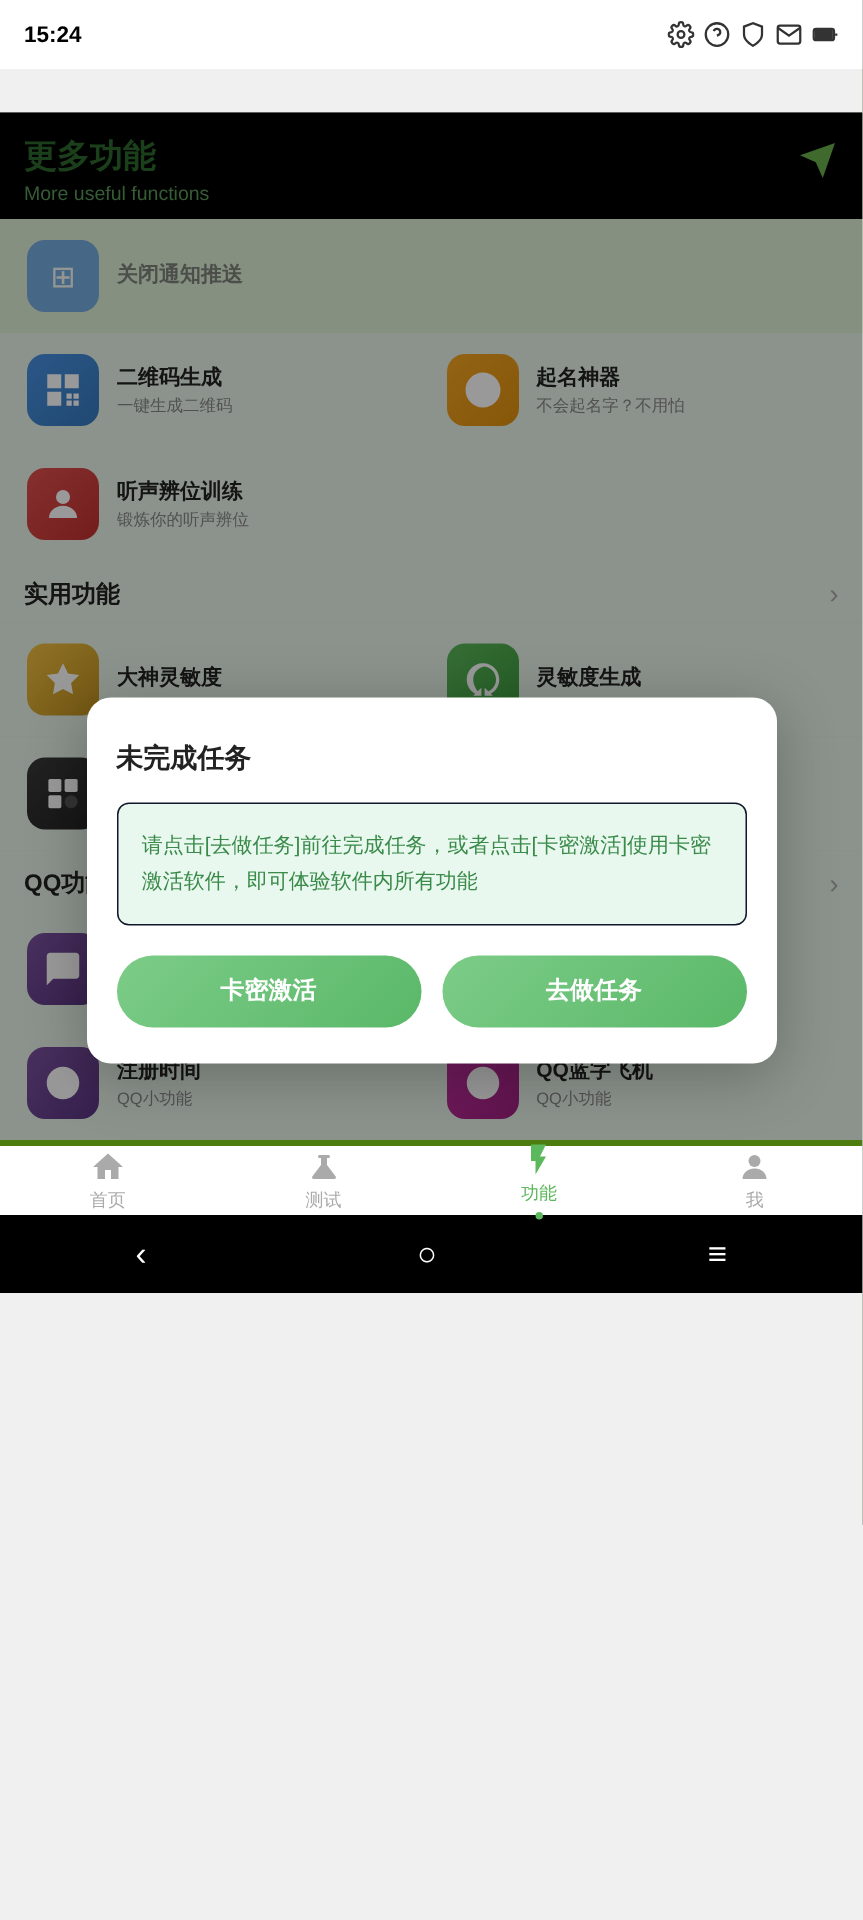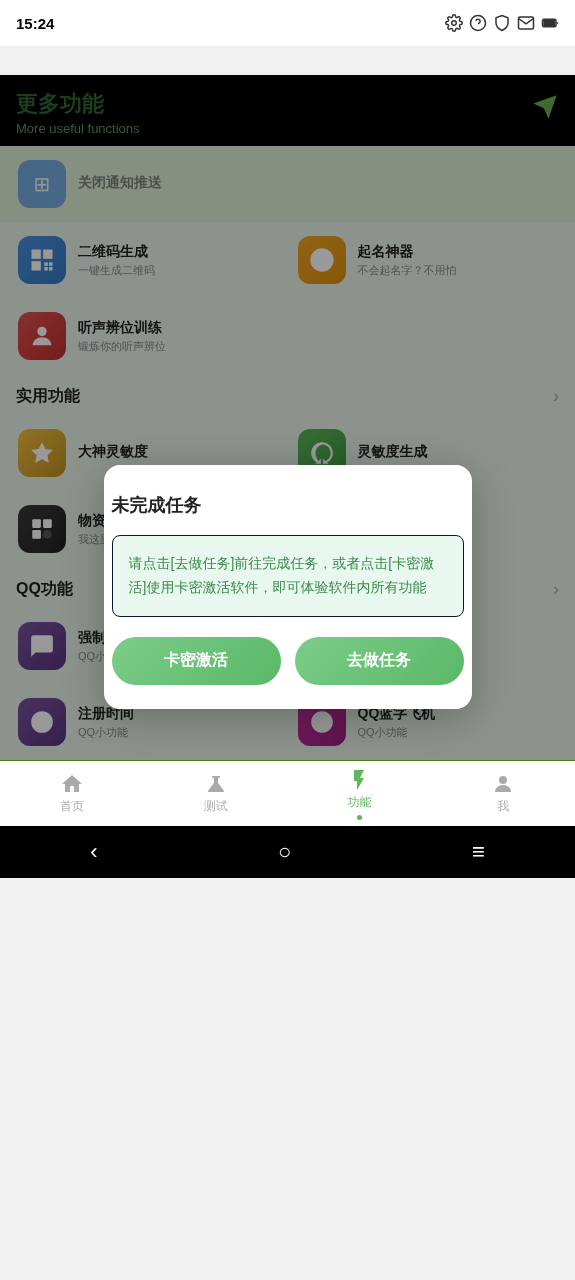--- a/index.html
+++ b/index.html
@@ -119,24 +119,24 @@
       background: rgba(0,0,0,0.4);
       z-index: 10;
     }
 
     
     .dialog {
       position: absolute;
       top: 390px;
       left: 50%;
       transform: translateX(-50%);
-      width: 368px;
+      width: 460px;
       background: #fff;
       border-radius: 16px;
-      padding: 28px 8px 24px;
+      padding: 28px 20px 24px;
       z-index: 20;
       box-shadow: 0 8px 40px rgba(0,0,0,0.25);
     }
     .dialog-title {
       font-size: 18px;
       font-weight: 700;
       color: #222;
       margin-bottom: 18px;
     }
     .dialog-body {
@@ -168,25 +168,25 @@
     .btn-activate {
       background: linear-gradient(135deg, #7ccc88, #5ab868);
     }
     .btn-task {
       background: linear-gradient(135deg, #7ccc88, #5ab868);
     }
 
     
     .bottom-nav {
       background: #fff;
-      height: 66px;
+      height: 50px;
       display: flex;
       align-items: center;
       justify-content: center;
-      border-top: 1px solid #4d7c0f;
+      border-top: 4px solid #4d7c0f;
     }
     .nav-item {
       display: flex;
       flex-direction: column;
       align-items: center;
       gap: 2px;
       flex: 1;
       cursor: pointer;
     }
     .nav-label {

